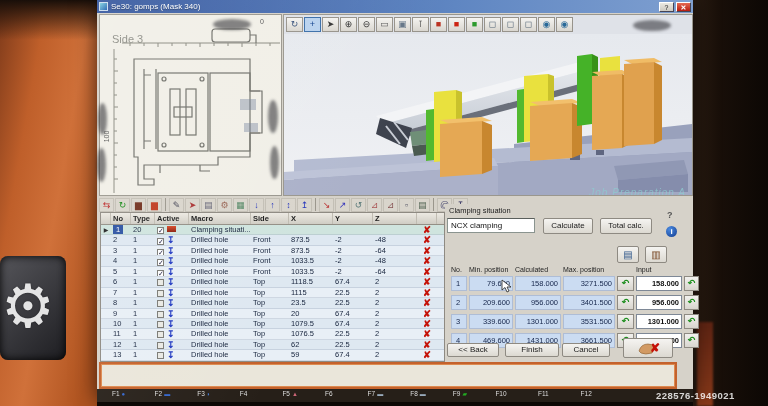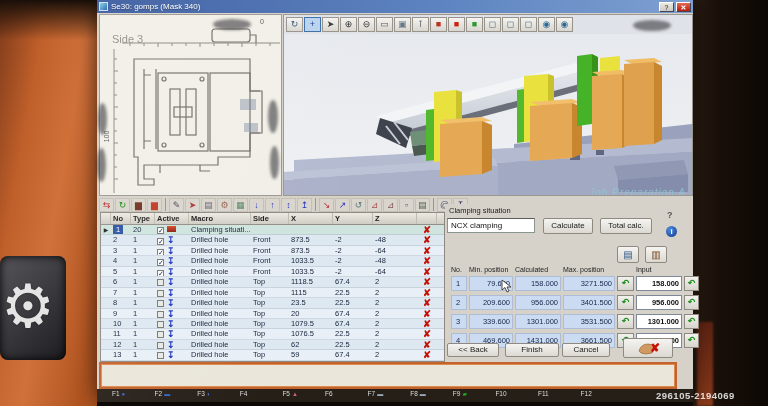--- a/index.html
+++ b/index.html
@@ -519,13 +519,13 @@
 </div>
 
 <div class="abs glare"></div>
 <div class="abs refl" style="left:213px;top:19px;width:38px;height:11px"></div>
 <div class="abs refl" style="left:633px;top:20px;width:38px;height:11px"></div>
 <div class="abs refl" style="left:98px;top:103px;width:9px;height:32px"></div>
 <div class="abs refl" style="left:97px;top:148px;width:9px;height:34px"></div>
 <div class="abs refl" style="left:268px;top:100px;width:10px;height:33px"></div>
 <div class="abs refl" style="left:270px;top:146px;width:9px;height:33px"></div>
 
-<div class="abs listing-number">296105-2194069</div>
+<div class="abs listing-number">228576-1949021</div>
 
 </body></html>

